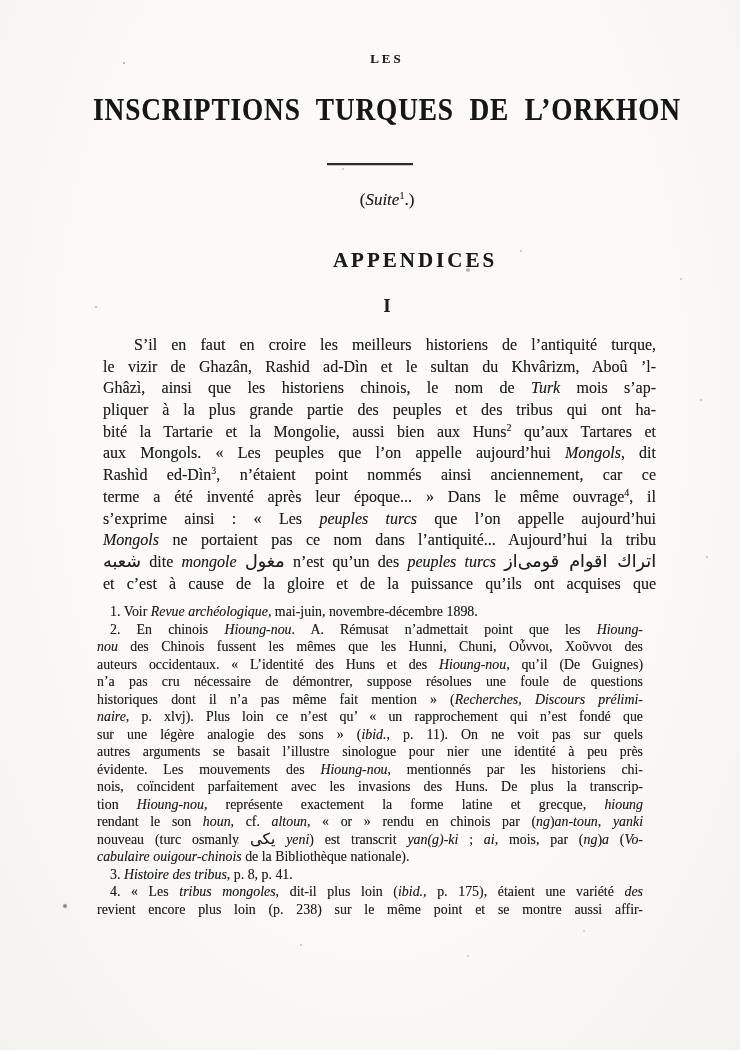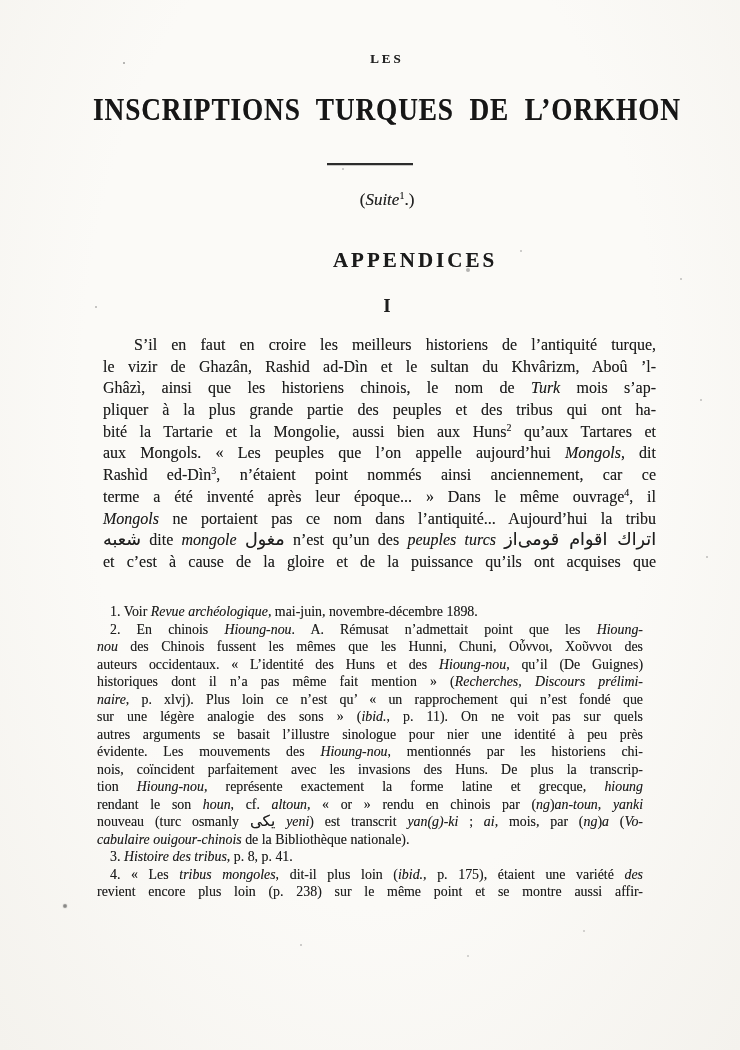--- a/index.html
+++ b/index.html
@@ -78,30 +78,32 @@
 
   <div class="textblock bodyblock">
       <div class="tline just ind"><span>S’il en faut en croire les meilleurs historiens de l’antiquité turque,</span></div>
       <div class="tline just"><span>le vizir de Ghazân, Rashid ad-Dìn et le sultan du Khvârizm, Aboû ’l-</span></div>
       <div class="tline just"><span>Ghâzì, ainsi que les historiens chinois, le nom de </span><span class="seg-i">Turk</span><span> mois s’ap-</span></div>
       <div class="tline just"><span>pliquer à la plus grande partie des peuples et des tribus qui ont ha-</span></div>
       <div class="tline just"><span>bité la Tartarie et la Mongolie, aussi bien aux Huns</span><span class="seg-sup">2</span><span> qu’aux Tartares et</span></div>
       <div class="tline just"><span>aux Mongols. « Les peuples que l’on appelle aujourd’hui </span><span class="seg-i">Mongols</span><span>, dit</span></div>
       <div class="tline just"><span>Rashìd ed-Dìn</span><span class="seg-sup">3</span><span>, n’étaient point nommés ainsi anciennement, car ce</span></div>
       <div class="tline just"><span>terme a été inventé après leur époque... » Dans le même ouvrage</span><span class="seg-sup">4</span><span>, il</span></div>
+      <div class="tline just"><span>s’exprime ainsi : « Les </span><span class="seg-i">peuples turcs</span><span> que l’on appelle aujourd’hui</span></div>
       <div class="tline just"><span class="seg-i">Mongols</span><span> ne portaient pas ce nom dans l’antiquité... Aujourd’hui la tribu</span></div>
       <div class="tline just"><span class="seg-ar"><span class="ar-w">شعبه</span></span><span> dite </span><span class="seg-i">mongole</span><span> </span><span class="seg-ar"><span class="ar-w">مغول</span></span><span> n’est qu’un des </span><span class="seg-i">peuples turcs</span><span> </span><span class="seg-ar"><span class="ar-w">قومى‌از</span> <span class="ar-w">اقوام</span> <span class="ar-w">اتراك</span></span></div>
       <div class="tline just"><span>et c’est à cause de la gloire et de la puissance qu’ils ont acquises que</span></div>
     </div>
 
   <div class="textblock fnblock">
       <div class="tline ind"><span>1. Voir </span><span class="seg-i">Revue archéologique</span><span>, mai-juin, novembre-décembre 1898.</span></div>
       <div class="tline just ind"><span>2. En chinois </span><span class="seg-i">Hioung-nou</span><span>. A. Rémusat n’admettait point que les </span><span class="seg-i">Hioung-</span></div>
       <div class="tline just"><span class="seg-i">nou</span><span> des Chinois fussent les mêmes que les Hunni, Chuni, Οὖννοι, Χοῦννοι des</span></div>
       <div class="tline just"><span>auteurs occidentaux. « L’identité des Huns et des </span><span class="seg-i">Hioung-nou</span><span>, qu’il (De Guignes)</span></div>
+      <div class="tline just"><span>n’a pas cru nécessaire de démontrer, suppose résolues une foule de questions</span></div>
       <div class="tline just"><span>historiques dont il n’a pas même fait mention » (</span><span class="seg-i">Recherches, Discours prélimi-</span></div>
       <div class="tline just"><span class="seg-i">naire</span><span>, p. xlvj). Plus loin ce n’est qu’ « un rapprochement qui n’est fondé que</span></div>
       <div class="tline just"><span>sur une légère analogie des sons » (</span><span class="seg-i">ibid.</span><span>, p. 11). On ne voit pas sur quels</span></div>
       <div class="tline just"><span>autres arguments se basait l’illustre sinologue pour nier une identité à peu près</span></div>
       <div class="tline just"><span>évidente. Les mouvements des </span><span class="seg-i">Hioung-nou</span><span>, mentionnés par les historiens chi-</span></div>
       <div class="tline just"><span>nois, coïncident parfaitement avec les invasions des Huns. De plus la transcrip-</span></div>
       <div class="tline just"><span>tion </span><span class="seg-i">Hioung-nou</span><span>, représente exactement la forme latine et grecque, </span><span class="seg-i">hioung</span></div>
       <div class="tline just"><span>rendant le son </span><span class="seg-i">houn</span><span>, cf. </span><span class="seg-i">altoun</span><span>, « or » rendu en chinois par (</span><span class="seg-i">ng</span><span>)</span><span class="seg-i">an-toun</span><span>, </span><span class="seg-i">yanki</span></div>
       <div class="tline just"><span>nouveau (turc osmanly </span><span class="seg-ar"><span class="ar-w">يكى</span></span><span> </span><span class="seg-i">yeni</span><span>) est transcrit </span><span class="seg-i">yan(g)-ki</span><span> ; </span><span class="seg-i">ai</span><span>, mois, par (</span><span class="seg-i">ng</span><span>)</span><span class="seg-i">a</span><span> (</span><span class="seg-i">Vo-</span></div>
       <div class="tline"><span class="seg-i">cabulaire ouigour-chinois</span><span> de la Bibliothèque nationale).</span></div>

